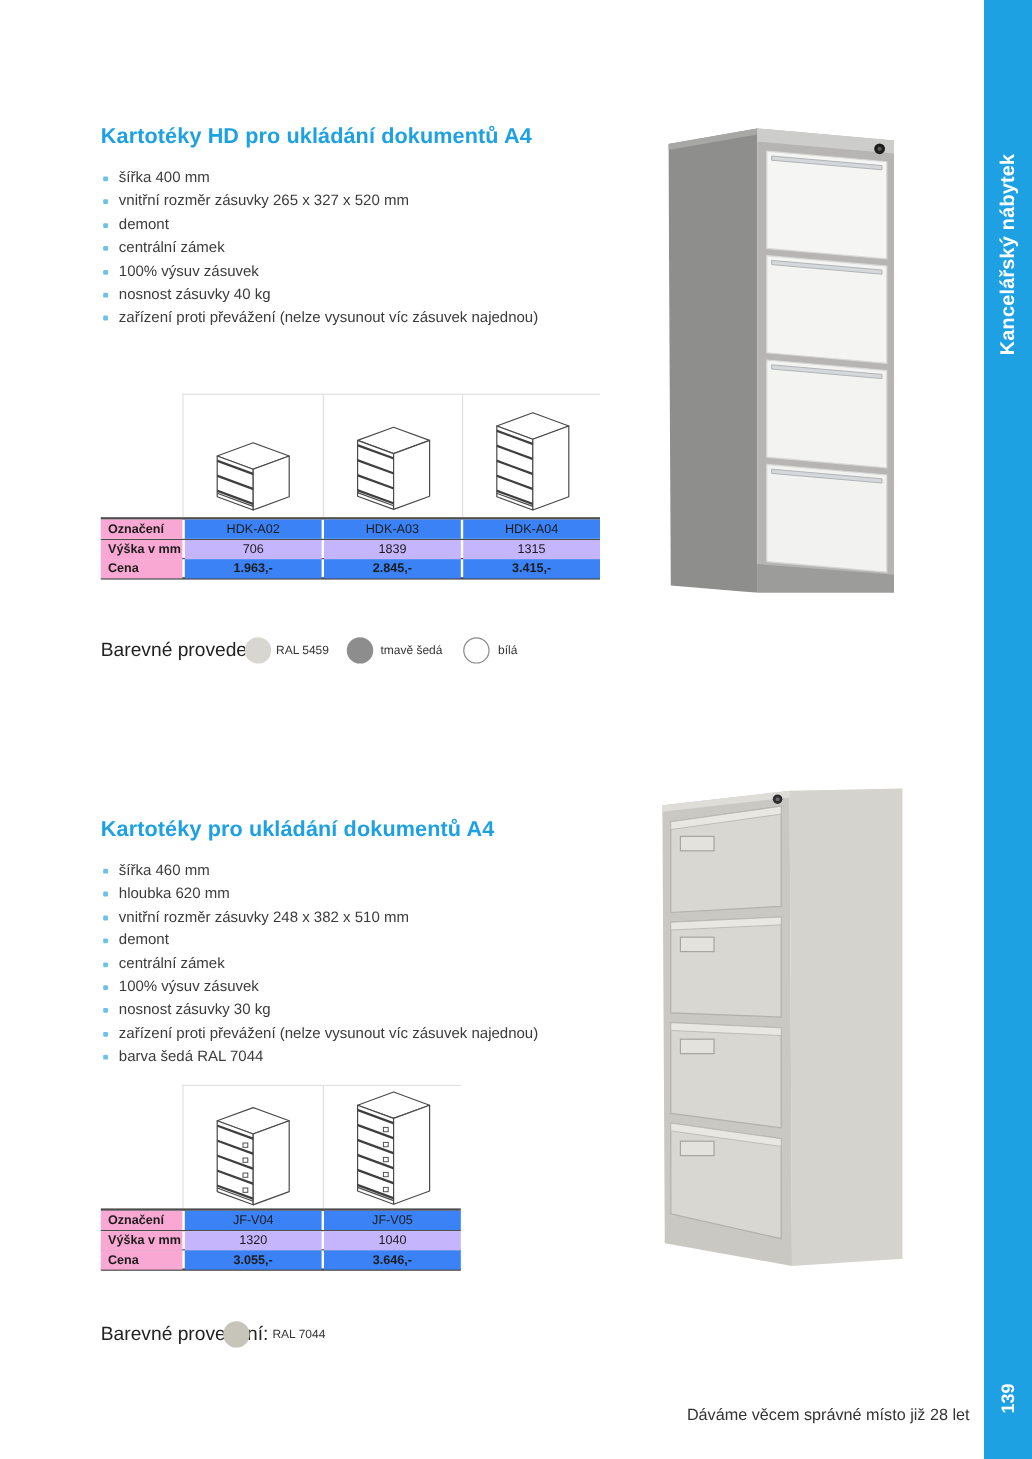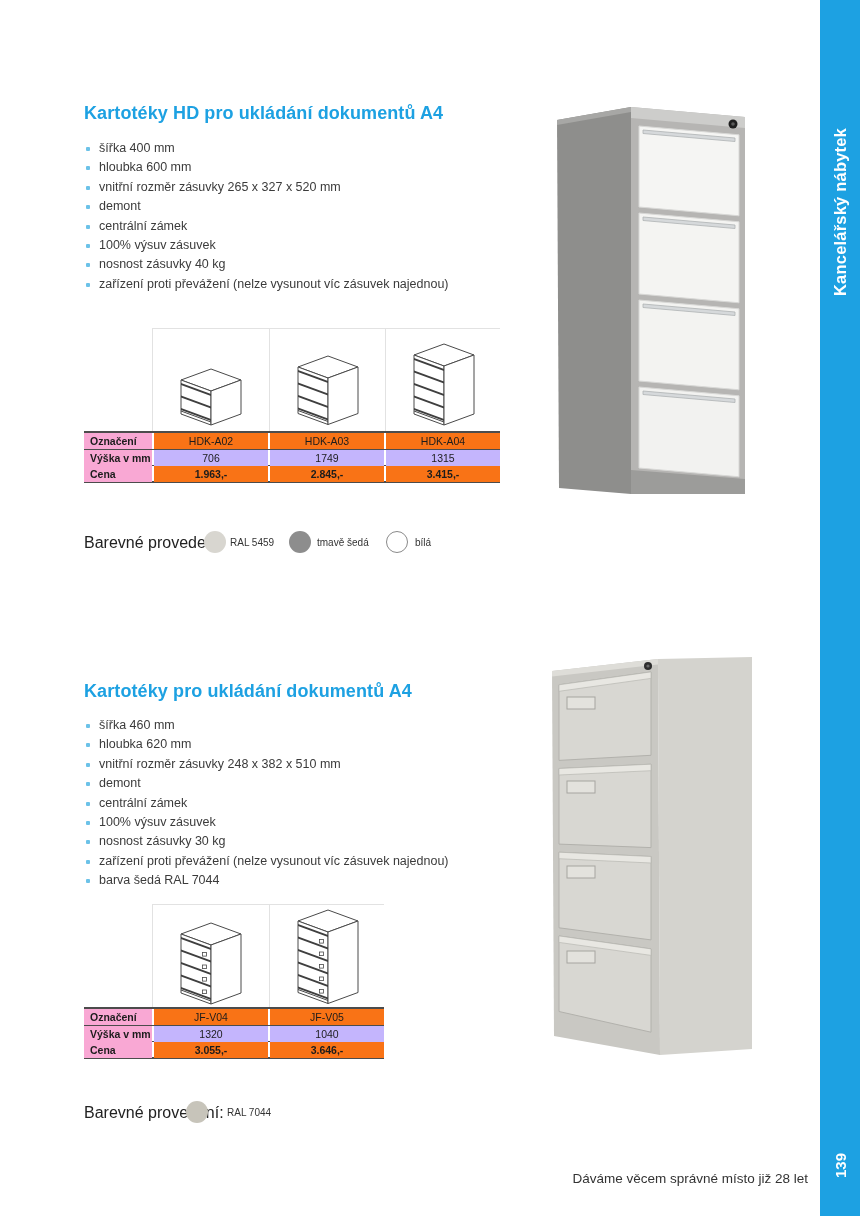--- a/index.html
+++ b/index.html
@@ -56,21 +56,21 @@
 
   
   .ptable {
     position:absolute; border-top:2px solid var(--tline); border-bottom:2px solid var(--tline);
     font-size:10.5px; color:#1c1c1c;
   }
   .prow { display:grid; column-gap:2px; height:16px; line-height:16px; }
   .prow + .prow { border-top:1px solid var(--tline); }
   .cols3 { grid-template-columns:68px 114px 114px 114px; }
   .cols2 { grid-template-columns:68px 114px 114px; }
-  .tc { background:#f97316; text-align:center; }
+  .tc { background:#3b82f6; text-align:center; }
   .tl { background:#f9a8d4; text-align:left; padding-left:6px; font-weight:bold; }
   .r-mid .tc { background:#c4b5fd; }
   .r-price .tc { font-weight:bold; }
 
   
   .colors-row { position:absolute; height:24px; }
   .colors-label { position:absolute; left:0; top:3px; font-size:16px; color:#222; }
   .sw { position:absolute; top:0; width:22px; height:22px; border-radius:50%; }
   .sw-outline { border:1.4px solid #8a8a8a; }
   .sw-label { position:absolute; top:6px; font-size:10px; color:#333; white-space:nowrap; }
@@ -82,21 +82,20 @@
     text-align:right; font-size:13.5px; color:#333;
   }
 </style>
 </head>
 <body>
 
 <h2 class="sec-title" style="top:103px">Kartotéky HD pro ukládání dokumentů A4</h2>
 
 <ul class="bullets" style="top:139px">
   <li>šířka 400 mm</li>
-  <li>hloubka 600 mm</li>
   <li>vnitřní rozměr zásuvky 265 x 327 x 520 mm</li>
   <li>demont</li>
   <li>centrální zámek</li>
   <li>100% výsuv zásuvek</li>
   <li>nosnost zásuvky 40 kg</li>
   <li>zařízení proti převážení (nelze vysunout víc zásuvek najednou)</li>
 </ul>
 
 <div class="panel" style="left:152px; top:328px; width:348px; height:103px; grid-template-columns:116px 116px 116px">
   <div class="cell">
@@ -140,21 +139,21 @@
 <div class="ptable" style="left:84px; top:431px; width:416px">
   <div class="prow cols3 r-code">
     <div class="tl">Označení</div>
     <div class="tc">HDK-A02</div>
     <div class="tc">HDK-A03</div>
     <div class="tc">HDK-A04</div>
   </div>
   <div class="prow cols3 r-mid">
     <div class="tl">Výška v mm</div>
     <div class="tc">706</div>
-    <div class="tc">1749</div>
+    <div class="tc">1839</div>
     <div class="tc">1315</div>
   </div>
   <div class="prow cols3 r-price">
     <div class="tl">Cena</div>
     <div class="tc">1.963,-</div>
     <div class="tc">2.845,-</div>
     <div class="tc">3.415,-</div>
   </div>
 </div>
 

